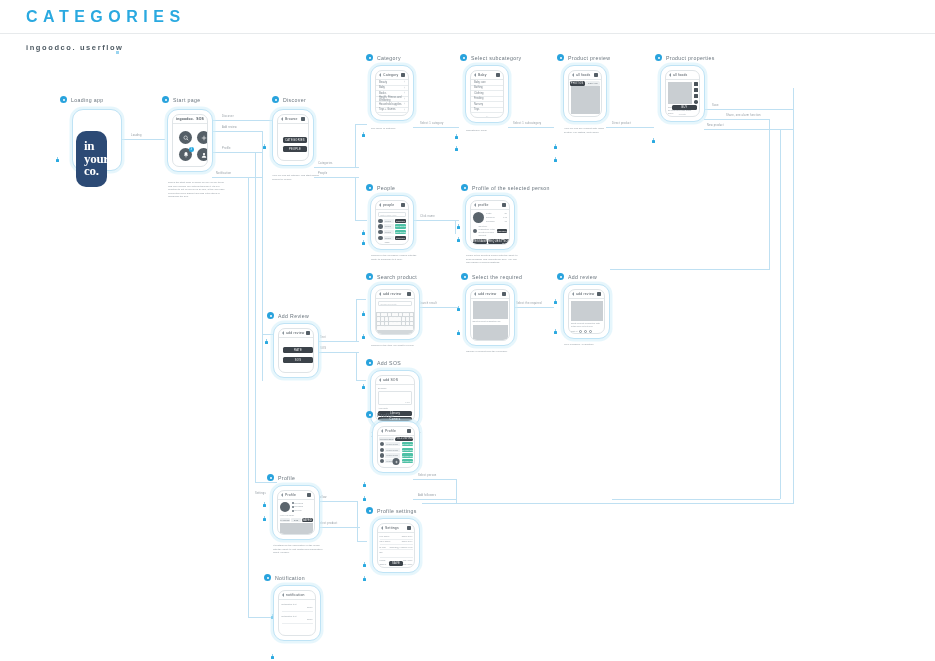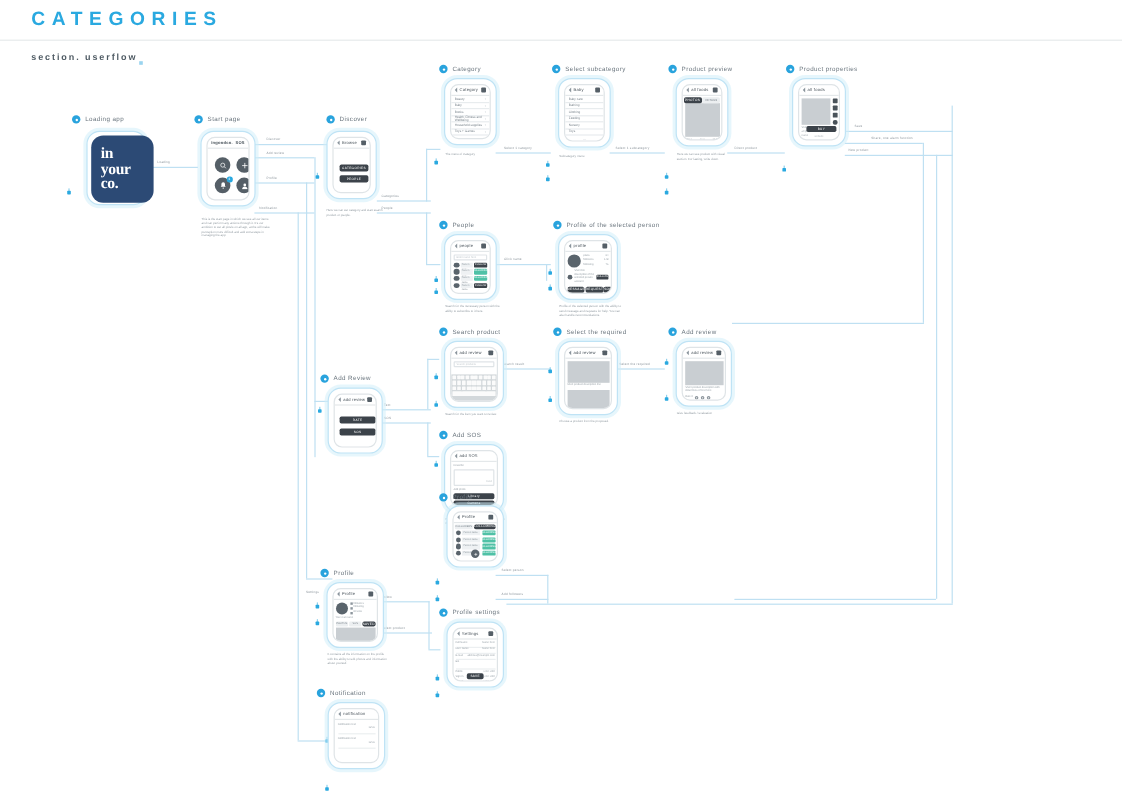--- a/index.html
+++ b/index.html
@@ -99,21 +99,21 @@
   .kbd { position: absolute; background: #d3d8db; }
   .kbd .krow { display: flex; gap: .8px; justify-content: center; padding: .6px 1px; }
   .kbd .key { background: #fbfbfb; border-radius: .5px; height: 3.4px; flex: 1; }
 </style>
 </head>
 <body>
 
 <div class="header">
   <div class="brand">CATEGORIES</div>
 </div>
-<div class="subtitle">section. userflow</div>
+<div class="subtitle">ingoodco. userflow</div>
 <div class="subtitle-dot"></div>
 
 <div class="canvas">
 
   <div class="wire h" style="left:120px; top:105px; width:45px;"></div>
   <div class="wlabel" style="left:131px; top:100px;">Loading</div>
 
   <div class="wire h" style="left:212px; top:86px; width:75px;"></div>
   <div class="wlabel" style="left:222px; top:81px;">Discover</div>
   <div class="wire h" style="left:212px; top:97px; width:50px;"></div>
@@ -301,21 +301,21 @@
   <div class="anchor" style="left:270px; top:620px;">
       <div class="hook"></div>
       <div class="sq"></div>
     </div>
 
   <div class="seclabel" style="left:60px; top:62px;">
     <span class="bullet"></span>
     <span class="txt">Loading app</span>
   </div>
   <div class="phone" style="left:72px; top:75px; width:50px; height:62px;">
-    <div class="logo" style="left:3px; top:3px; width:52px; height:56px;">
+    <div class="logo" style="left:3px; top:21px; width:31px; height:56px;">
       <div>in</div>
       <div>your</div>
       <div>co.</div>
     </div>
   </div>
 
   <div class="seclabel" style="left:162px; top:62px;">
     <span class="bullet"></span>
     <span class="txt">Start page</span>
   </div>

